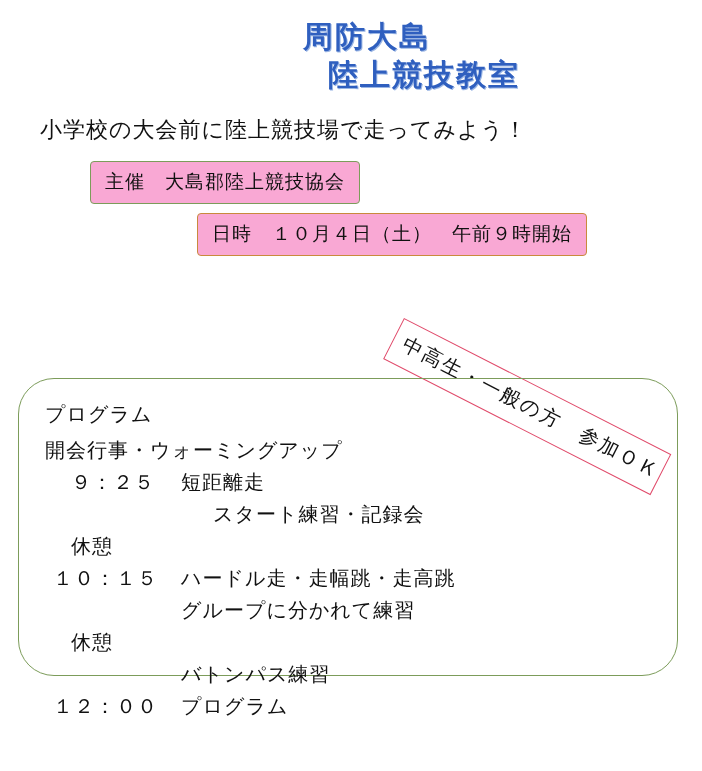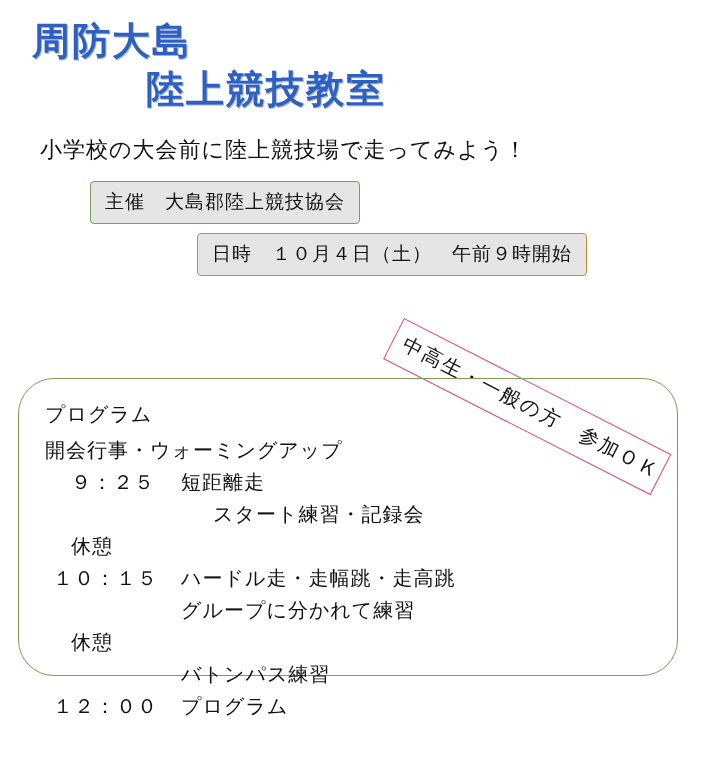--- a/index.html
+++ b/index.html
@@ -17,24 +17,25 @@
   }
 
   
   .title-block {
     padding-top: 18px;
   }
   .title-line {
     font-family: "DejaVu Sans", sans-serif;
     font-weight: bold;
     color: #2f5fbf;
-    font-size: 38px;
+    font-size: 30px;
     letter-spacing: 2px;
     line-height: 1.25;
     text-shadow: 1px 1px 0 #9bb6e4;
+    text-align: center;
   }
   .title-line-1 {
     margin-left: 32px;
   }
   .title-line-2 {
     margin-left: 146px;
   }
 
   
   .lead {
@@ -52,21 +53,21 @@
   }
   .info-box {
     display: inline-block;
     border: 1.5px solid #7c9c5a;
     border-radius: 4px;
     font-family: Liberation Serif, serif;
     font-size: 19px;
     letter-spacing: 1px;
     color: #111111;
     padding: 7px 14px 8px 14px;
-    background: #e5e5e5;
+    background: #f9a8d4;
   }
   .info-row {
     margin-bottom: 9px;
   }
   .row-host { margin-left: 90px; }
   .row-date { margin-left: 82px; text-align: center; }
   .row-place { margin-left: 82px; }
 
   .box-host  { border-color: #7c9c5a; }
   .box-date  { border-color: #c98a3c; }

